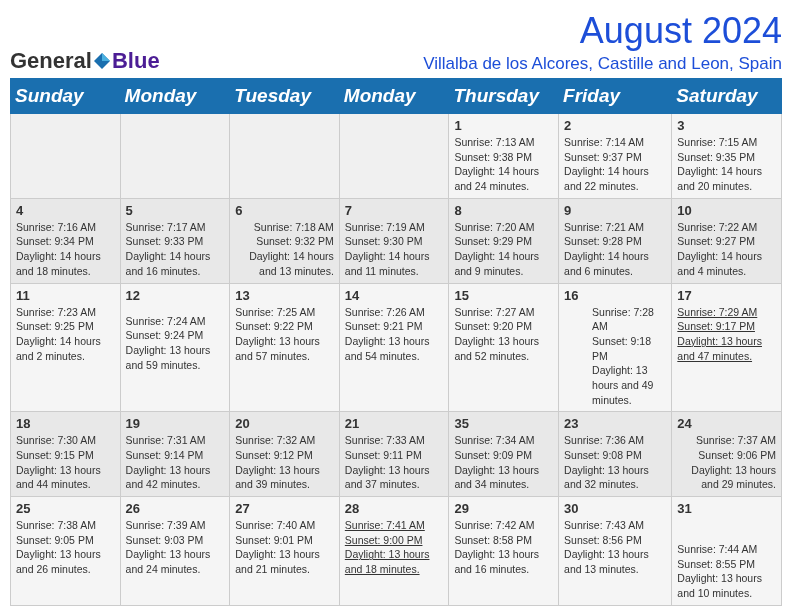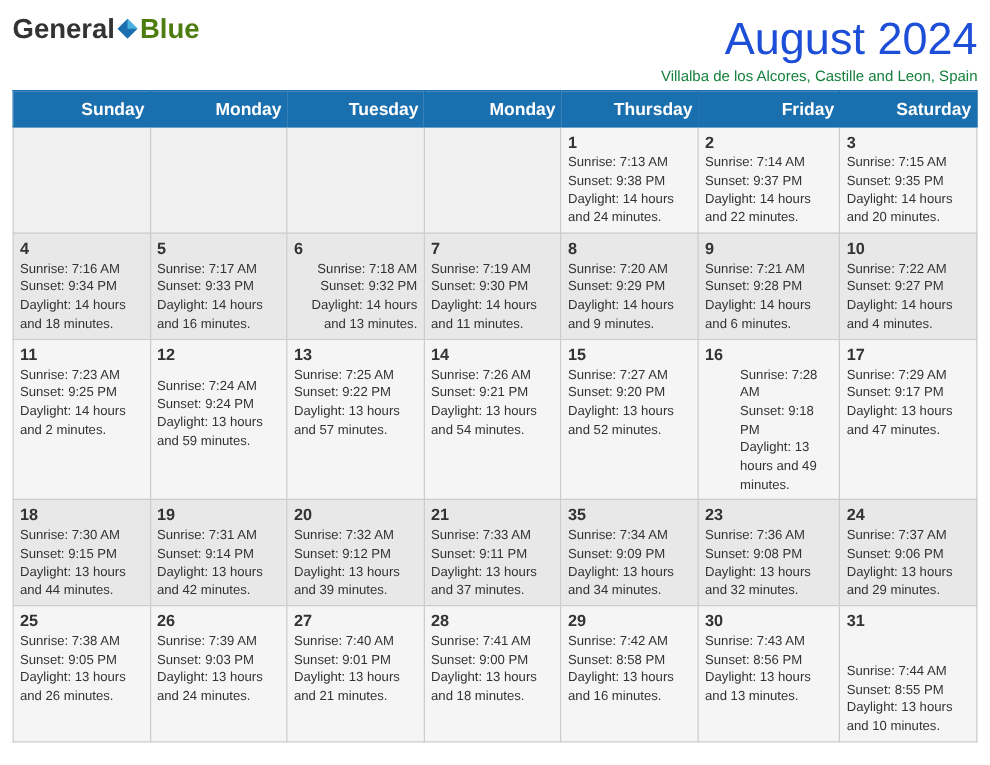--- a/index.html
+++ b/index.html
@@ -13,60 +13,62 @@
     .header-area {
       display: flex;
       align-items: flex-start;
       justify-content: space-between;
       margin-bottom: 4px;
     }
     .logo {
       display: flex;
       flex-direction: column;
       align-items: flex-start;
+      margin-top: 38px;
     }
     .logo-text {
       display: flex;
       align-items: center;
       font-size: 22px;
       font-weight: bold;
     }
     .logo-general { color: #333; }
-    .logo-blue { color: #4d7c0f; }
+    .logo-blue { color: #4c1d95; }
     .logo-icon {
       width: 18px;
       height: 18px;
       margin: 0 1px;
     }
     .title-area {
       text-align: right;
     }
     .main-title {
       font-size: 36px;
       font-weight: normal;
       color: #1d4ed8;
     }
     .subtitle {
-      font-size: 12px;
-      color: #15803d;
+      font-size: 17px;
+      color: #1d4ed8;
       margin-top: 2px;
     }
     .calendar-table {
       width: 100%;
       border-collapse: collapse;
       font-size: 11px;
     }
     .calendar-table thead th {
       background: #1a6faf;
       color: #fff;
       padding: 6px 4px;
-      text-align: right;
-      font-size: 14px;
+      text-align: left;
+      font-size: 19px;
       font-weight: bold;
       border: 1px solid #1a6faf;
+      font-style: italic;
     }
     .calendar-table tbody td {
       border: 1px solid #ccc;
       padding: 4px 5px;
       vertical-align: top;
       background: #fff;
       min-width: 100px;
       min-height: 70px;
       height: 80px;
     }
@@ -232,21 +234,21 @@
 Daylight: 13 hours and 52 minutes.</div>
           </td>
           <td>
             <div class="day-number">16</div>
             <div class="day-detail" style="white-space: pre-line; margin-left: 28px;">Sunrise: 7:28 AM
 Sunset: 9:18 PM
 Daylight: 13 hours and 49 minutes.</div>
           </td>
           <td>
             <div class="day-number">17</div>
-            <div class="day-detail" style="white-space: pre-line;">Sunrise: 7:29 AM
+            <div class="day-detail" style="white-space: pre-line; text-decoration: underline;">Sunrise: 7:29 AM
 Sunset: 9:17 PM
 Daylight: 13 hours and 47 minutes.</div>
           </td>
         </tr>
         <tr>
           <td>
             <div class="day-number">18</div>
             <div class="day-detail" style="white-space: pre-line;">Sunrise: 7:30 AM
 Sunset: 9:15 PM
 Daylight: 13 hours and 44 minutes.</div>
@@ -276,21 +278,21 @@
 Daylight: 13 hours and 34 minutes.</div>
           </td>
           <td>
             <div class="day-number">23</div>
             <div class="day-detail" style="white-space: pre-line;">Sunrise: 7:36 AM
 Sunset: 9:08 PM
 Daylight: 13 hours and 32 minutes.</div>
           </td>
           <td>
             <div class="day-number">24</div>
-            <div class="day-detail" style="white-space: pre-line;">Sunrise: 7:37 AM
+            <div class="day-detail" style="white-space: pre-line; text-align: right;">Sunrise: 7:37 AM
 Sunset: 9:06 PM
 Daylight: 13 hours and 29 minutes.</div>
           </td>
         </tr>
         <tr>
           <td>
             <div class="day-number">25</div>
             <div class="day-detail" style="white-space: pre-line;">Sunrise: 7:38 AM
 Sunset: 9:05 PM
 Daylight: 13 hours and 26 minutes.</div>
@@ -302,21 +304,21 @@
 Daylight: 13 hours and 24 minutes.</div>
           </td>
           <td>
             <div class="day-number">27</div>
             <div class="day-detail" style="white-space: pre-line;">Sunrise: 7:40 AM
 Sunset: 9:01 PM
 Daylight: 13 hours and 21 minutes.</div>
           </td>
           <td>
             <div class="day-number">28</div>
-            <div class="day-detail" style="white-space: pre-line;">Sunrise: 7:41 AM
+            <div class="day-detail" style="white-space: pre-line; text-decoration: underline;">Sunrise: 7:41 AM
 Sunset: 9:00 PM
 Daylight: 13 hours and 18 minutes.</div>
           </td>
           <td>
             <div class="day-number">29</div>
             <div class="day-detail" style="white-space: pre-line;">Sunrise: 7:42 AM
 Sunset: 8:58 PM
 Daylight: 13 hours and 16 minutes.</div>
           </td>
           <td>

